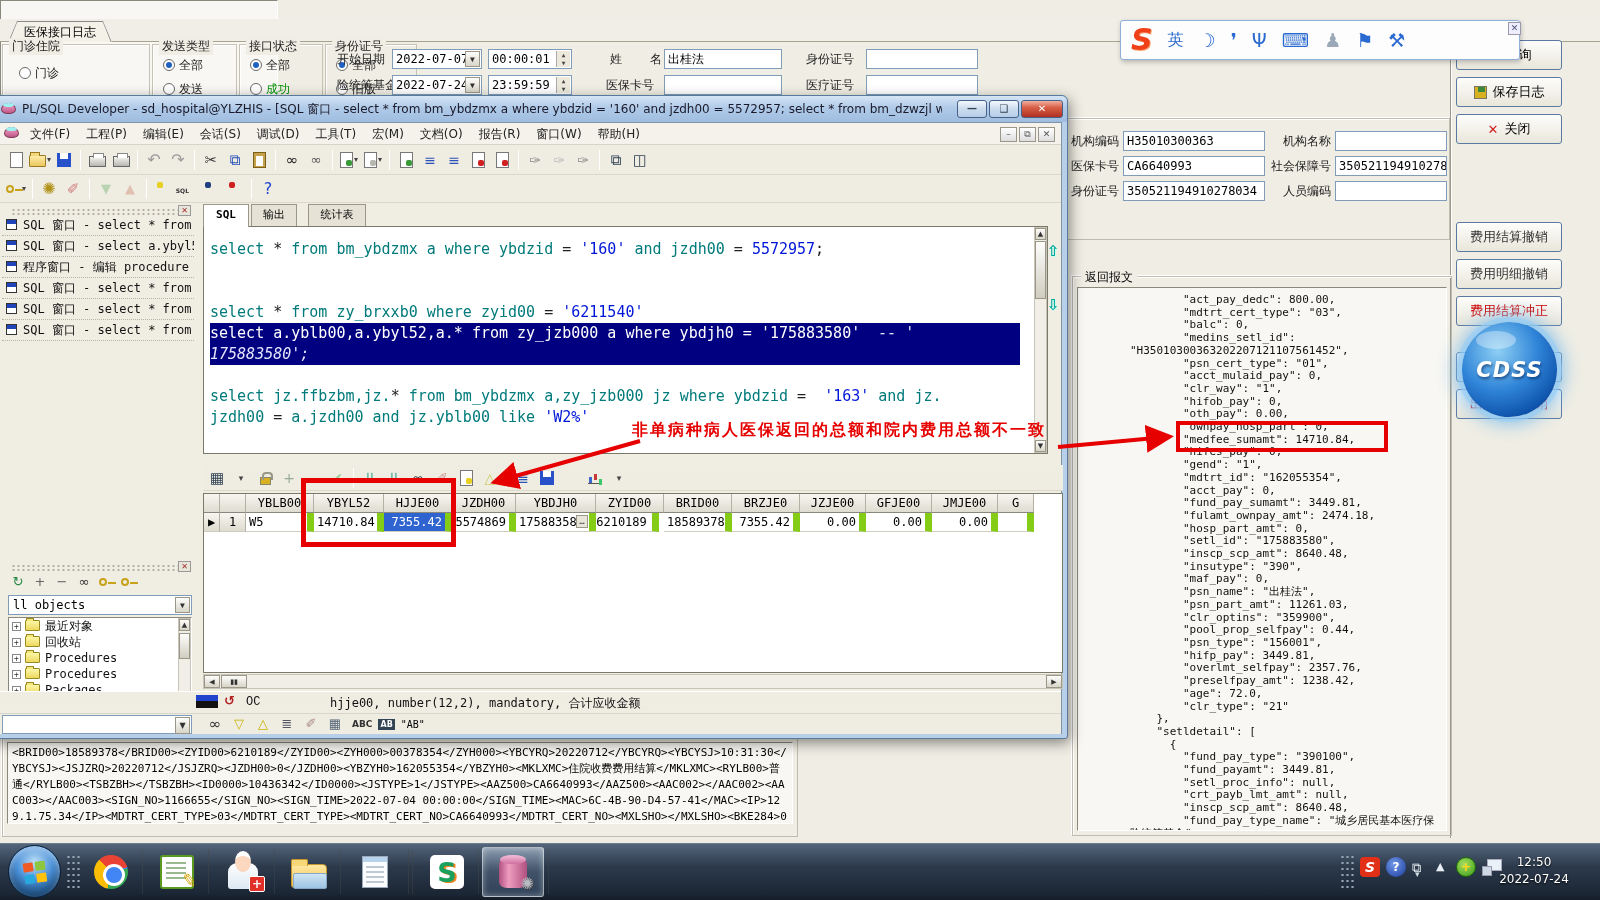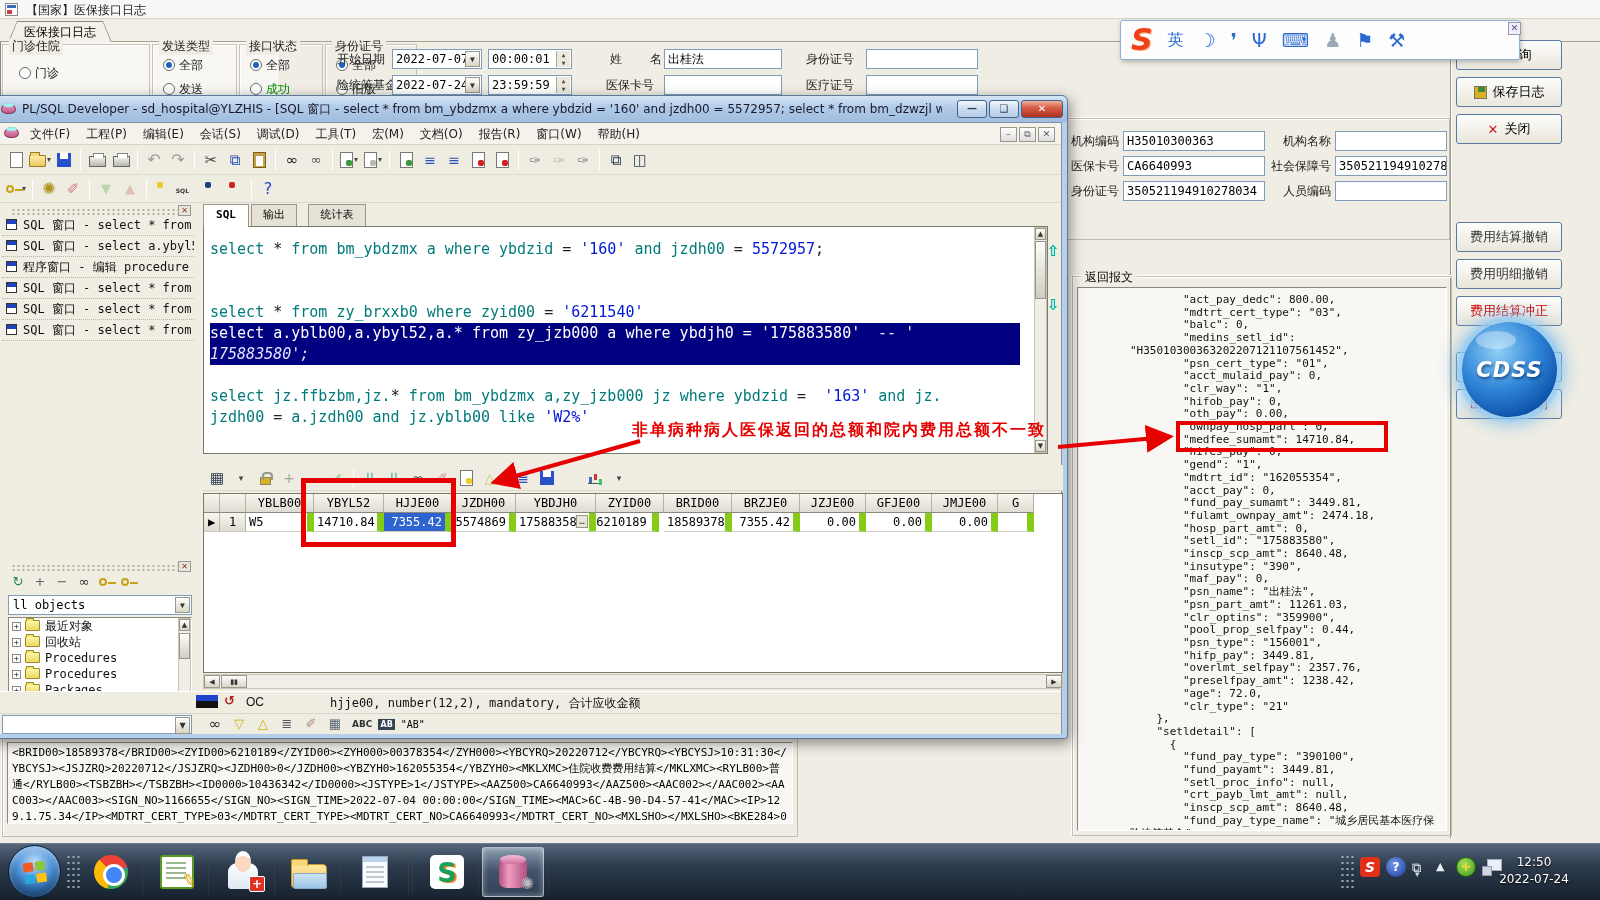--- a/index.html
+++ b/index.html
@@ -124,21 +124,21 @@
   .gc{position:absolute;top:19px;height:19px;border-right:7px solid #84cc16;border-bottom:1px solid #d0cdc0;font-family:"DejaVu Sans Mono",monospace;font-size:12px;line-height:18px;padding:0 3px;overflow:hidden;white-space:nowrap;}
   .gc.sel{background:#2f64d0;color:#fff;}
   .gc.num{background:linear-gradient(#f8f6f0,#dedbd0);border-right:1px solid #b4b1a4;text-align:center;}
   .ell{position:absolute;right:1px;top:2px;width:12px;height:13px;background:#e8e5da;border:1px solid #9a9788;font-size:9px;line-height:11px;text-align:center;color:#333;}
   .hscroll{position:absolute;background:#f0eee6;border:1px solid #c8c5b8;}
   .hsb{position:absolute;top:0;width:16px;height:13px;background:linear-gradient(#fdfdfb,#d8d5c8);border:1px solid #9a9788;font-size:7px;text-align:center;line-height:12px;color:#333;}
   #pw-status{position:absolute;background:#efece2;border-top:1px solid #fff;font-size:12px;color:#111;}
   #st-flag{position:absolute;left:196px;top:3px;width:22px;height:13px;background:#111;}
   #st-flag::before{content:"";position:absolute;left:0;top:0;width:22px;height:6px;background:#2244cc;}
   #st-refresh{position:absolute;left:224px;top:1px;color:#b02020;font-weight:bold;font-size:13px;}
-  #st-oc{position:absolute;left:246px;top:3px;font-family:Liberation Sans, sans-serif;}
+  #st-oc{position:absolute;left:246px;top:3px;font-family:Liberation Mono, monospace;}
   #st-text{position:absolute;left:330px;top:3px;font-family:"DejaVu Sans Mono",monospace;}
   #pw-findbar{position:absolute;background:#efece2;border-top:1px solid #d8d5cc;display:flex;align-items:center;}
   #fb-combo{position:relative;width:190px;height:19px;background:#fff;border:1px solid #7f9db9;margin-left:2px;}
   #anno-rect1{position:absolute;left:301px;top:478px;width:155px;height:69px;border:5px solid #e60000;z-index:20;}
   #anno-rect2{position:absolute;left:1176px;top:421px;width:212px;height:31px;border:4px solid #e60000;z-index:20;}
   #anno-text{position:absolute;left:632px;top:420px;font-size:16px;font-weight:bold;letter-spacing:2px;color:#e60000;z-index:20;white-space:nowrap;}
   #anno-svg{position:absolute;left:0;top:0;width:1600px;height:900px;z-index:20;pointer-events:none;}
   #cdss{position:absolute;left:1462px;top:322px;width:95px;height:95px;border-radius:50%;z-index:22;
     background:radial-gradient(circle at 38% 30%,#8ed0f4,#2f84d8 45%,#0c50a8 78%,#063a80);
     box-shadow:0 0 0 5px rgba(150,205,245,.55),0 0 18px 7px rgba(120,185,235,.85);
@@ -190,24 +190,20 @@
   #tray-net::before{content:"";position:absolute;left:5px;top:0;width:13px;height:10px;background:#e8f0f8;border:1px solid #aab;}
   #tray-net::after{content:"";position:absolute;left:0;top:7px;width:8px;height:8px;background:#cdd8e4;border:1px solid #99a;}
   #tray-clock{position:absolute;left:1496px;top:10px;width:76px;text-align:center;color:#fff;font-size:12px;line-height:17px;text-shadow:0 1px 2px #000;}
 </style>
 </head>
 <body>
 
 <div id="desktop">
 
   <div id="main-app">
-    <div id="app-titlebar">
-      <span id="app-icon"></span>
-      <span id="app-title">【国家】医保接口日志</span>
-    </div>
     <div id="tab-row">
       <div id="main-tab">
         <span>医保接口日志</span>
       </div>
     </div>
     <div id="filter-area">
         <div class="fgroup" style="left: 2px; width: 148px;">
           <span class="fgtitle">门诊住院</span>
           <span class="fradio" style="left: 16px; top: 20px;"><span class="radio"></span><span>门诊</span></span>
         </div>

